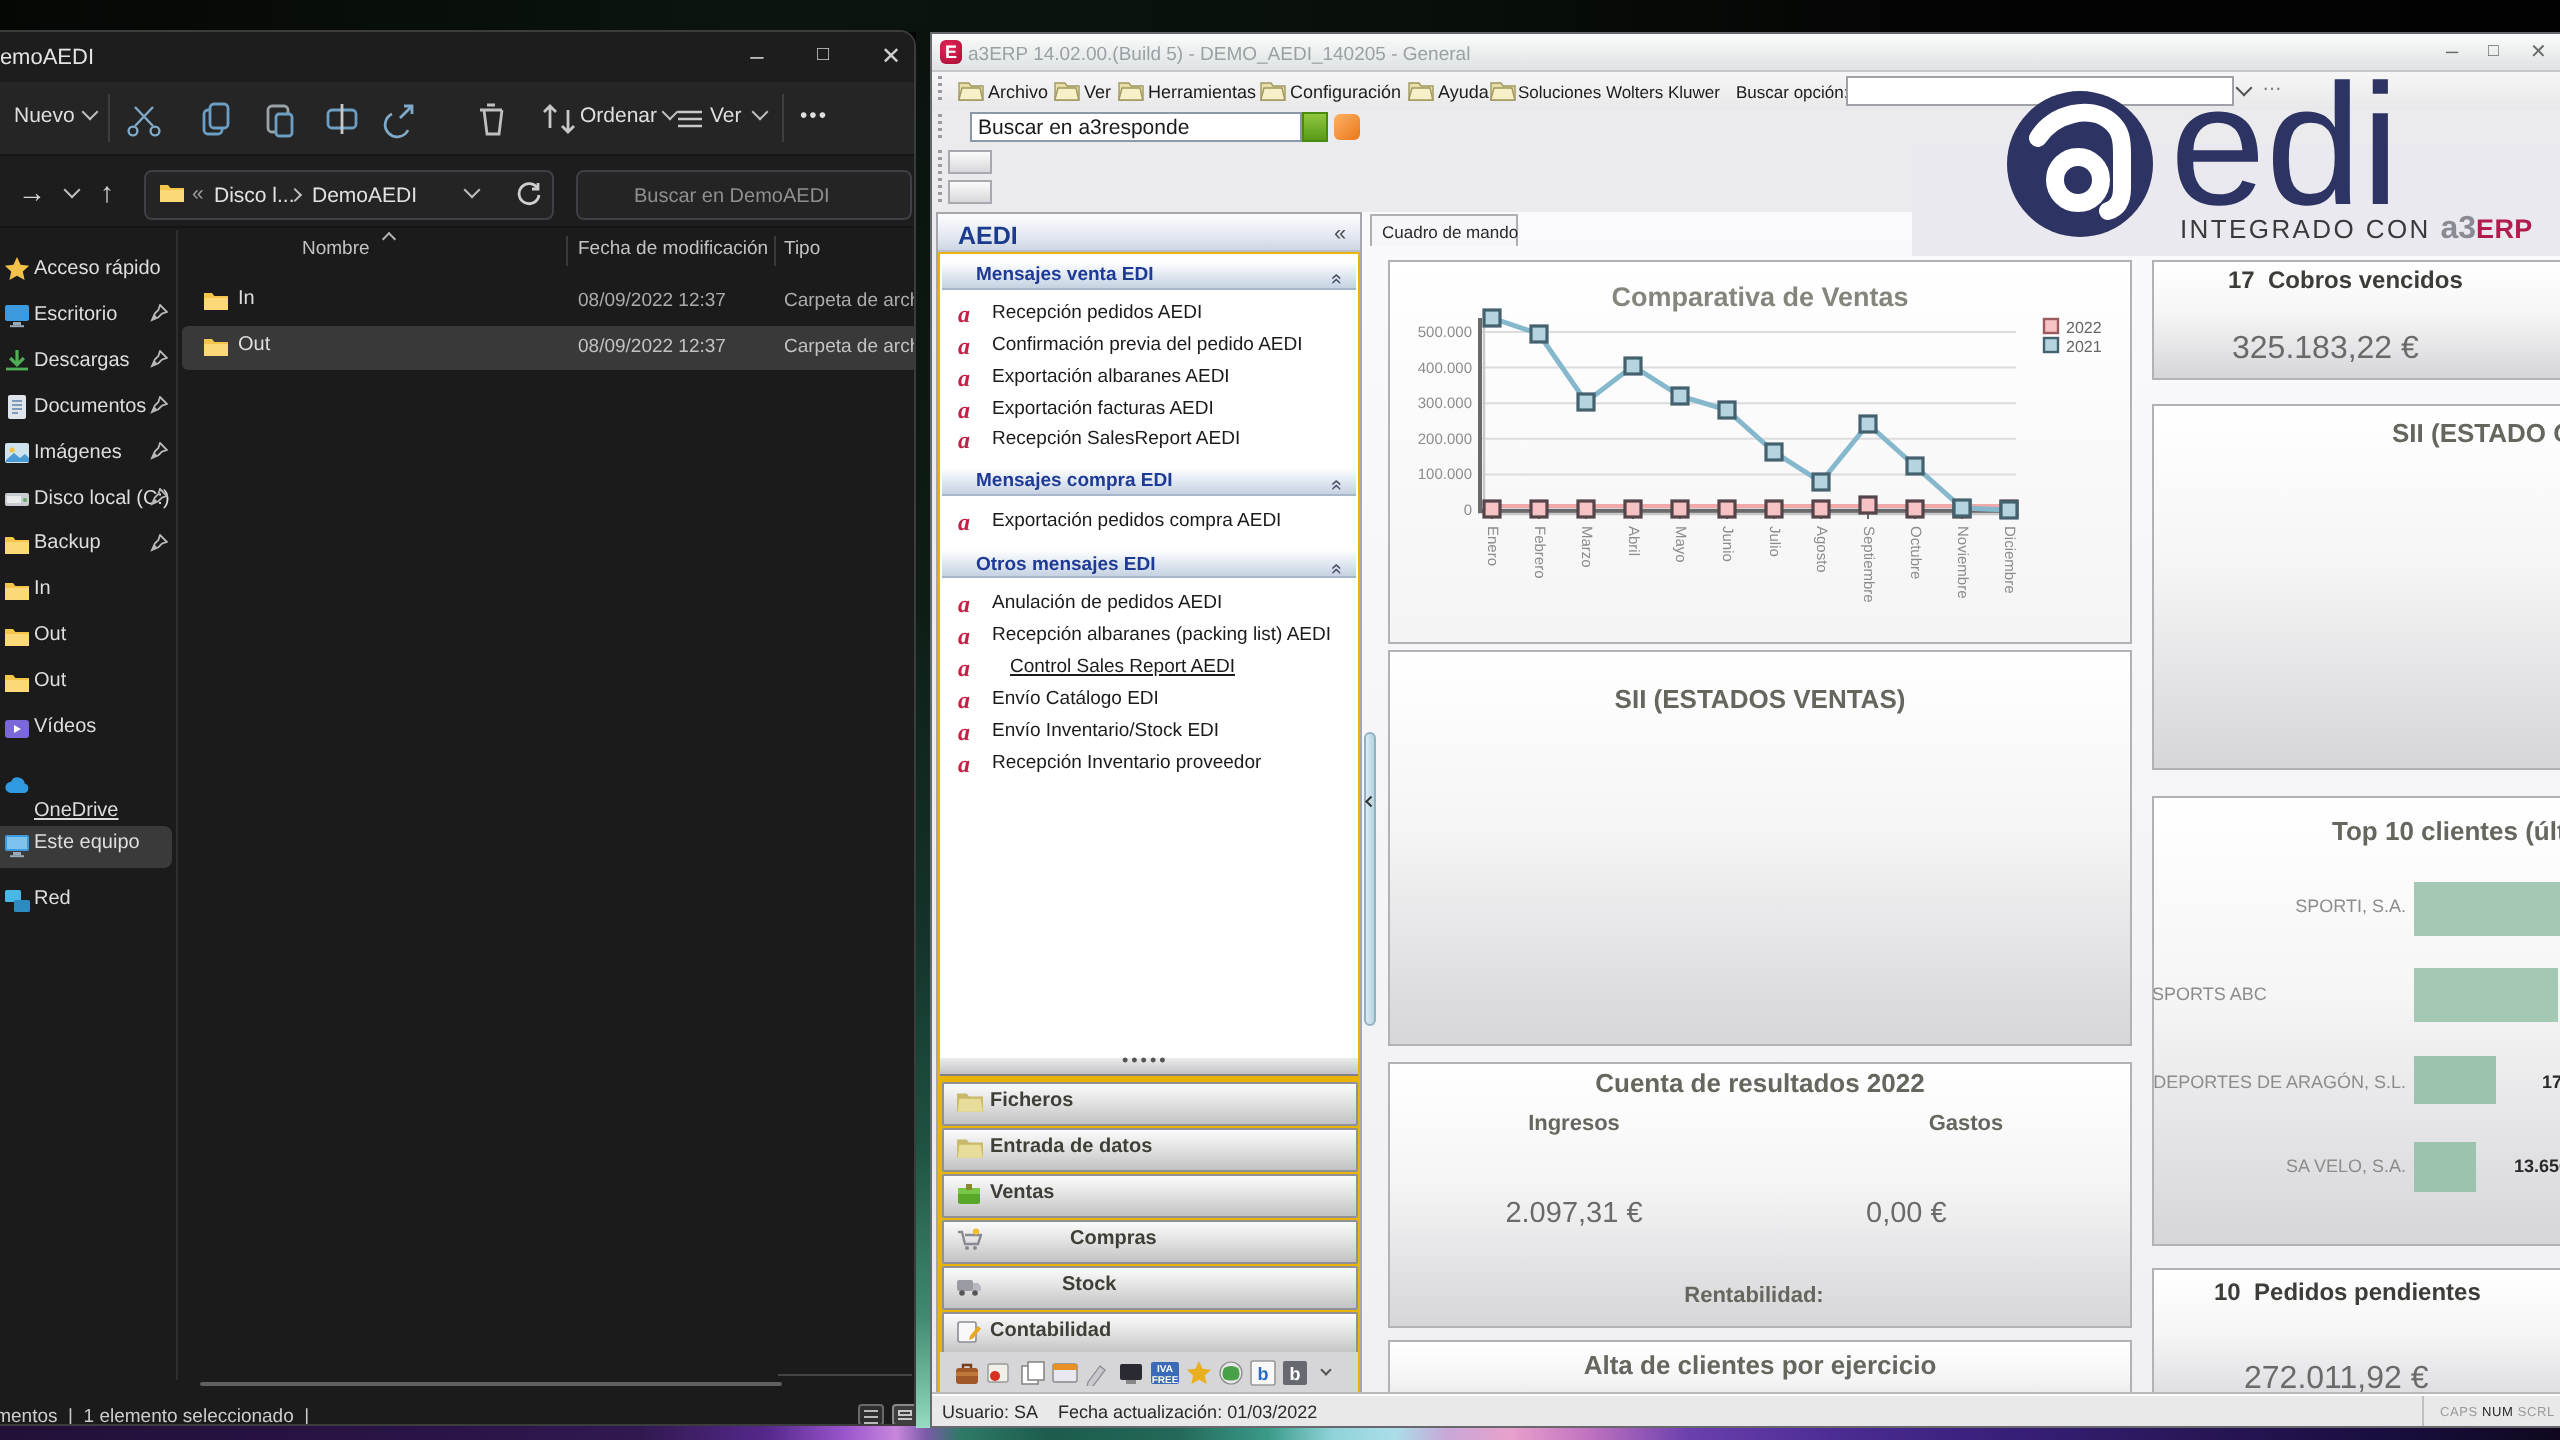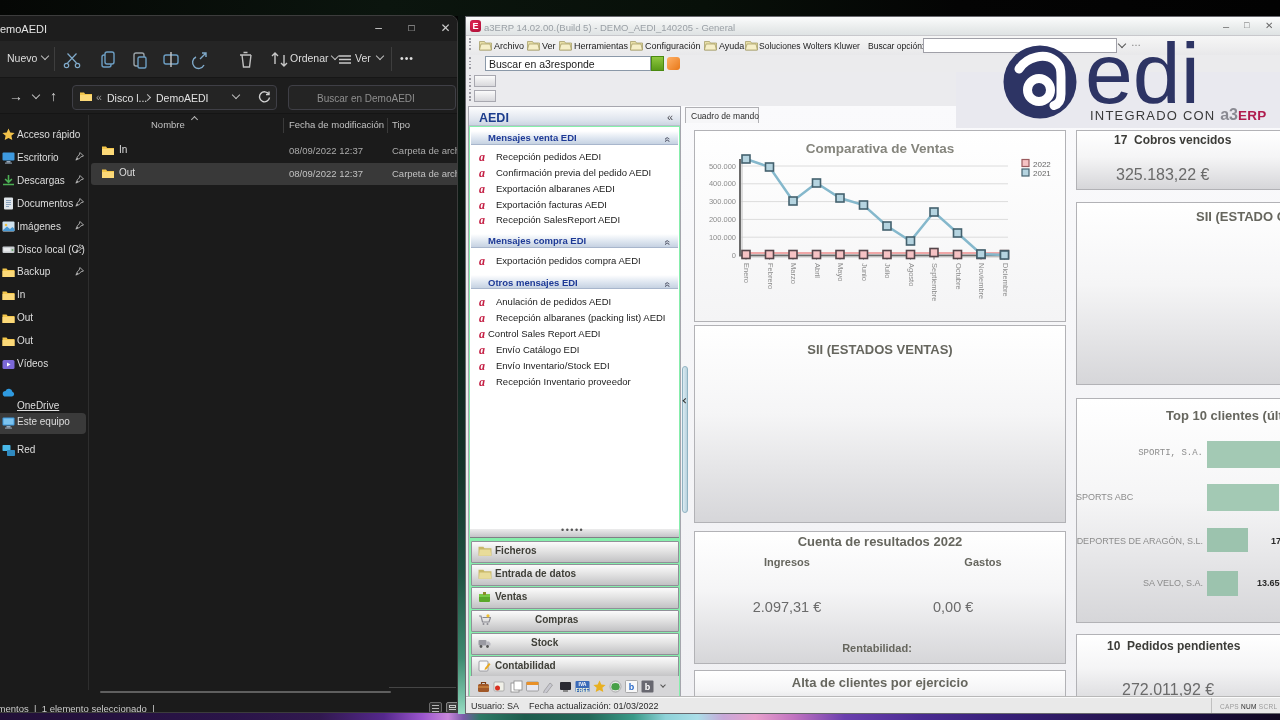--- a/index.html
+++ b/index.html
@@ -42,21 +42,21 @@
 #erp .title { left:18px; top:4.5px; font-size:9.5px; color:#9aa0a6; }
 #erp .menubar { left:0; top:19px; width:100%; height:19px; background:linear-gradient(180deg,#f6f6f6,#e8e8ea); }
 .menuitem { top:23.5px; font-size:9px; color:#1c1c1c; white-space:nowrap; }
 #erp .searchrow { left:0; top:38px; width:100%; height:17px; }
 #erp .hdrfill { left:0; top:55px; width:100%; height:34px; background:#ebebee; }
 #erp .logoarea { left:490px; top:55px; width:326px; height:56px; background:#e9e9ef; z-index:2; }
 #logo .abs { z-index:3; }
 #erp .statusbar { left:0; top:680px; width:100%; height:18px; background:#e9e9e9; border-top:1px solid #fbfbfb; box-shadow:0 -1px 0 #b8b8b8; font-size:10.5px; color:#2a2a2a; }
 
 
-#aedipanel { left:2px; top:89px; width:213px; height:608px; background:#86efac; border:1px solid #a6a6ae; }
+#aedipanel { left:2px; top:89px; width:213px; height:608px; background:#eab308; border:1px solid #a6a6ae; }
 .aedihdr { left:0px; top:0px; width:211px; height:19px; background:linear-gradient(180deg,#fdfdfe,#dfe5ee 70%,#ccd5e2); border-bottom:1px solid #b7bfcc; }
 .sectbar { left:2px; width:207px; height:14px; background:linear-gradient(180deg,#ffffff,#dee6f0 55%,#c6d2e2); border-bottom:1px solid #a8b6cc; }
 .secttext { font-size:9.5px; font-weight:bold; color:#1e3a96; }
 .aitem { font-size:9.5px; color:#1b1b1b; white-space:nowrap; }
 .aicon { font-family:"Liberation Serif",serif; font-weight:bold; font-size:12px; color:#c42045; font-style:italic; }
 .navbtn { left:2px; width:208px; height:22px; background:linear-gradient(180deg,#fbfbfb,#e3e3e3 45%,#c2c2c4); border:1px solid #909098; border-radius:1px; }
 .navbtntext { font-size:10px; font-weight:bold; color:#3f3f38; }
 
 
 #dash { left:215px; top:89px; width:601px; height:591px; background:linear-gradient(180deg,#fafafc,#f0f0f3); }
@@ -400,21 +400,21 @@
         <div class="aicon abs" style="left:10px; top:147px;">a</div>
           <div class="aitem abs" style="left:27px; top:148px;">Exportación pedidos compra AEDI</div>
         <div class="sectbar abs" style="top:168px;"></div>
         <div class="secttext abs" style="left:19px; top:169.5px;">Otros mensajes EDI</div>
         <div class="abs" style="left:196px; top:171.5px; font-size:10px; color:#44485c; transform:rotate(90deg);">«</div>
         <div class="aicon abs" style="left:10px; top:188px;">a</div>
           <div class="aitem abs" style="left:27px; top:189px;">Anulación de pedidos AEDI</div>
         <div class="aicon abs" style="left:10px; top:203.5px;">a</div>
           <div class="aitem abs" style="left:27px; top:204.5px;">Recepción albaranes (packing list) AEDI</div>
         <div class="aicon abs" style="left:10px; top:219.5px;">a</div>
-          <div class="aitem abs" style="left:19px; top:220.5px;">Control Sales Report AEDI</div>
+          <div class="aitem abs" style="left:36px; top:220.5px;text-decoration:underline;">Control Sales Report AEDI</div>
         <div class="aicon abs" style="left:10px; top:235.5px;">a</div>
           <div class="aitem abs" style="left:27px; top:236.5px;">Envío Catálogo EDI</div>
         <div class="aicon abs" style="left:10px; top:251.5px;">a</div>
           <div class="aitem abs" style="left:27px; top:252.5px;">Envío Inventario/Stock EDI</div>
         <div class="aicon abs" style="left:10px; top:268px;">a</div>
           <div class="aitem abs" style="left:27px; top:269px;">Recepción Inventario proveedor</div>
       </div>
 
       <div class="abs" style="left:1px; top:422px; width:209px; height:9px; background:linear-gradient(180deg,#ececec,#c4c4c8); border-bottom:1px solid #808086;"></div>
       <div class="abs" style="left:92px; top:418px; font-size:9px; color:#555; letter-spacing:1.5px;">•••••</div>
@@ -630,21 +630,21 @@
 
       <div class="panel grad abs" style="left:610px; top:185px; width:212px; height:183px;"></div>
       <div class="ptitle abs" style="left:730px; top:192px; font-size:13px;">SII (ESTADO COBROS)</div>
 
       <div class="panel grad abs" style="left:610px; top:381px; width:212px; height:225px;"></div>
       <div class="ptitle abs" style="left:700px; top:391px; font-size:13px;">Top 10 clientes (último año)</div>
       <div class="abs" style="left:741px; top:424px; width:80px; height:27px; background:#a3c9b4;"></div>
       <div class="abs" style="left:741px; top:467px; width:72px; height:27px; background:#a3c9b4;"></div>
       <div class="abs" style="left:741px; top:511px; width:41px; height:24px; background:#9cc3ae;"></div>
       <div class="abs" style="left:741px; top:554px; width:31px; height:25px; background:#9cc3ae;"></div>
-      <div class="abs" style="left:610px; top:431px; width:127px; text-align:right; font-size:9px; color:#8c8c8c;font-family:Liberation Mono, monospace;">SPORTI, S.A.</div>
+      <div class="abs" style="left:610px; top:431px; width:127px; text-align:right; font-size:9px; color:#8c8c8c;">SPORTI, S.A.</div>
       <div class="abs" style="left:610px; top:475px; width:127px; text-align:left; font-size:9px; color:#8c8c8c;">SPORTS ABC</div>
       <div class="abs" style="left:610px; top:518.5px; width:127px; text-align:right; font-size:9px; color:#8c8c8c;">DEPORTES DE ARAGÓN, S.L.</div>
       <div class="abs" style="left:610px; top:561px; width:127px; text-align:right; font-size:9px; color:#8c8c8c;">SA VELO, S.A.</div>
       <div class="abs" style="left:805px; top:518.5px; font-size:9px; font-weight:bold; color:#2a2a2a; white-space:nowrap;">17.407,60 €</div>
       <div class="abs" style="left:791px; top:561px; font-size:9px; font-weight:bold; color:#2a2a2a; white-space:nowrap;">13.656,14 €</div>
 
       <div class="panel grad abs" style="left:610px; top:617px; width:212px; height:75px;"></div>
       <div class="ptitle abs" style="left:641px; top:622px; font-size:12px; color:#3c3c38;">10&nbsp;&nbsp;Pedidos pendientes</div>
       <div class="pval abs" style="left:656px; top:664px; font-size:16px;">272.011,92 €</div>
     </div>

